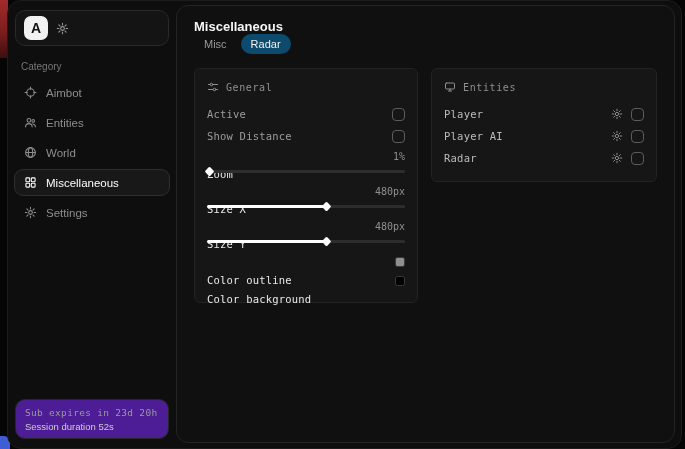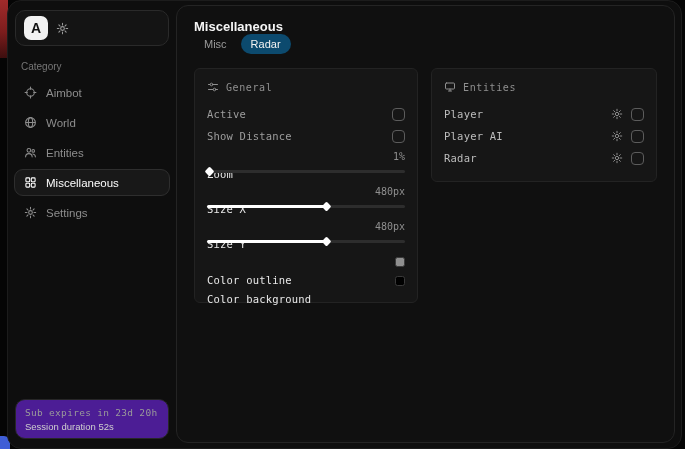--- a/index.html
+++ b/index.html
@@ -118,38 +118,38 @@
         <span class="nav-icon">
           <svg viewBox="0 0 24 24" fill="none" stroke="currentColor" stroke-width="2" stroke-linecap="round">
             <circle cx="12" cy="12" r="7"></circle>
               <path d="M12 2v4M12 18v4M2 12h4M18 12h4"></path>
           </svg>
         </span>
         <span>Aimbot</span>
       </div>
       <div class="nav-item">
         <span class="nav-icon">
-          <svg viewBox="0 0 24 24" fill="none" stroke="currentColor" stroke-width="2">
-            <circle cx="12" cy="12" r="9"></circle>
-              <ellipse cx="12" cy="12" rx="4" ry="9"></ellipse>
-              <path d="M3 12h18"></path>
-          </svg>
-        </span>
-        <span>World</span>
-      </div>
-      <div class="nav-item">
-        <span class="nav-icon">
           <svg viewBox="0 0 24 24" fill="none" stroke="currentColor" stroke-width="2" stroke-linecap="round">
             <circle cx="9" cy="8" r="3.4"></circle>
               <path d="M3 20c0-3.3 2.7-6 6-6s6 2.7 6 6"></path>
             <circle cx="17" cy="9" r="2.4"></circle>
               <path d="M16.5 14.6c2.6.5 4.5 2.7 4.5 5.4"></path>
           </svg>
         </span>
         <span>Entities</span>
+      </div>
+      <div class="nav-item">
+        <span class="nav-icon">
+          <svg viewBox="0 0 24 24" fill="none" stroke="currentColor" stroke-width="2">
+            <circle cx="12" cy="12" r="9"></circle>
+              <ellipse cx="12" cy="12" rx="4" ry="9"></ellipse>
+              <path d="M3 12h18"></path>
+          </svg>
+        </span>
+        <span>World</span>
       </div>
       <div class="nav-item active">
         <span class="nav-icon">
           <svg viewBox="0 0 24 24" fill="none" stroke="currentColor" stroke-width="2">
             <rect x="3.5" y="3.5" width="7" height="7" rx="1.5"></rect>
               <rect x="13.5" y="3.5" width="7" height="7" rx="1.5"></rect>
             <rect x="3.5" y="13.5" width="7" height="7" rx="1.5"></rect>
               <rect x="13.5" y="13.5" width="7" height="7" rx="1.5"></rect>
           </svg>
         </span>

